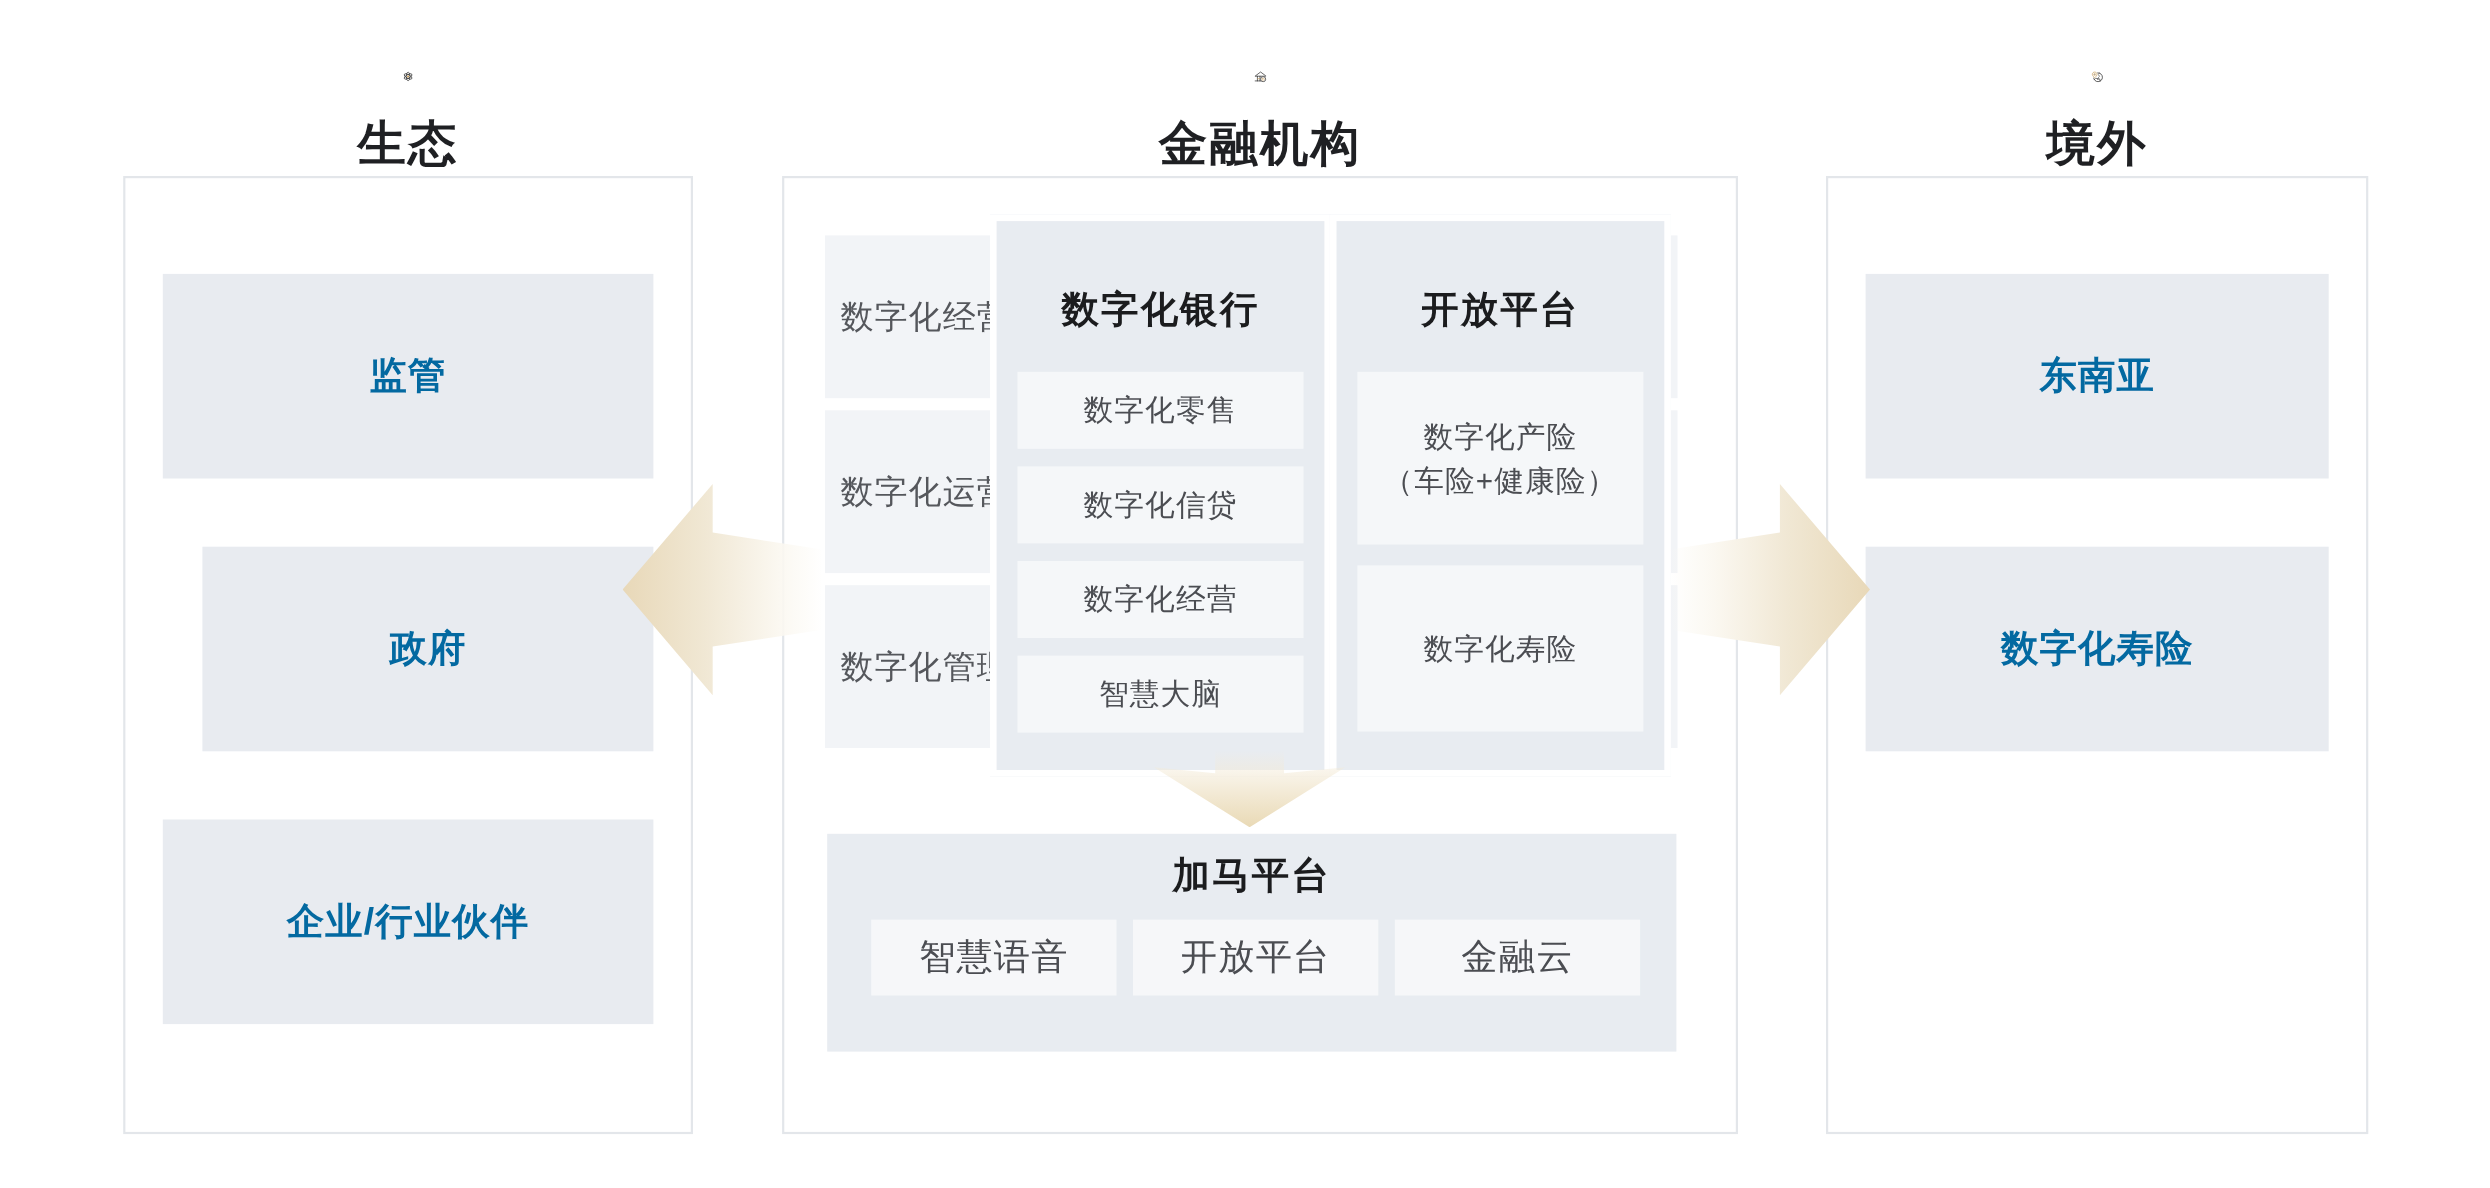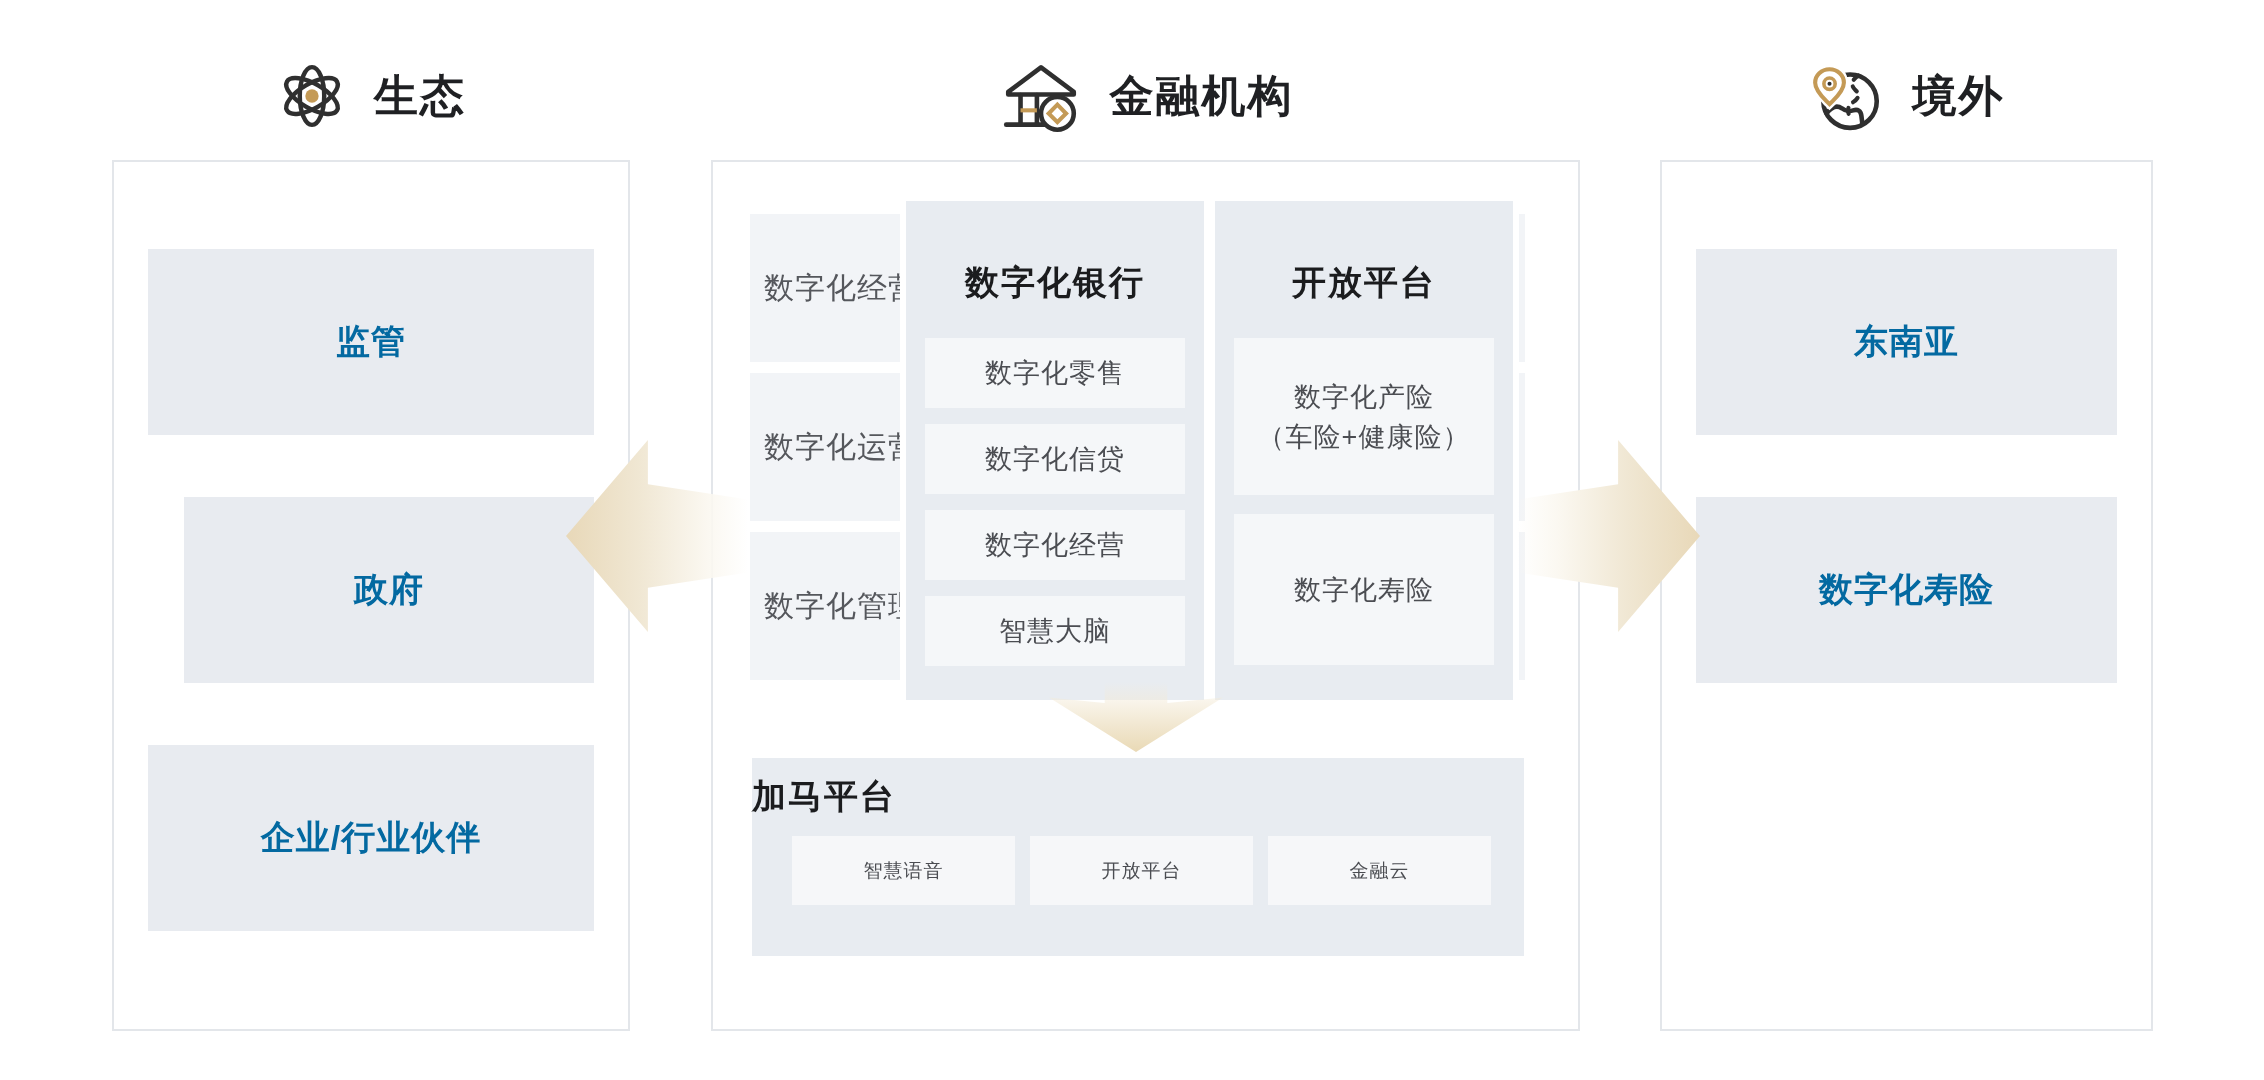--- a/index.html
+++ b/index.html
@@ -1,21 +1,21 @@
 <!DOCTYPE html>
 <html><head>
 <meta charset="utf-8">
 <style>
   html,body{margin:0;padding:0;background:#ffffff;}
   .stage{
     position:relative;width:2264px;height:1080px;background:#ffffff;overflow:hidden;
     font-family:"Liberation Sans","DejaVu Sans",sans-serif;color:#232427;
   }
   
-  .hdr{position:absolute;top:48px;height:96px;display:flex;align-items:center;justify-content:center;gap:26px;}
+  .hdr{position:absolute;top:64px;height:96px;display:flex;align-items:center;justify-content:center;gap:26px;flex-direction:column;}
   .hdr-label{font-size:44px;font-weight:700;color:#1f2023;letter-spacing:2px;}
   .hdr svg{display:block;}
   
   .panel{position:absolute;top:160px;height:871px;background:#ffffff;border:2px solid #e3e6ea;box-sizing:border-box;}
   
   .side-box{
     position:absolute;left:34px;right:34px;height:186px;background:#e8ebf0;
     display:flex;align-items:center;justify-content:center;
   }
   .side-box span{font-size:34px;font-weight:700;color:#0369a1;letter-spacing:1px;}
@@ -34,24 +34,24 @@
   .sub-box{
     margin:16px 19px 0 19px;height:70px;background:#f5f7f9;
     display:flex;flex-direction:column;align-items:center;justify-content:center;
   }
   .sub-box.first{margin-top:35px;}
   .sub-box.tall{height:157px;}
   .sub-box.tall2{height:151px;margin-top:19px;}
   .sub-box span{font-size:27px;color:#4b4d52;line-height:40px;letter-spacing:1px;}
   
   .platform{position:absolute;left:39px;top:596px;width:772px;height:198px;background:#e8ecf1;z-index:1;}
-  .platform-title{margin-top:17px;text-align:left;font-size:34px;line-height:42px;font-weight:700;color:#1b1c1e;letter-spacing:2px;}
+  .platform-title{margin-top:17px;text-align:center;font-size:34px;line-height:42px;font-weight:700;color:#1b1c1e;letter-spacing:2px;}
   .platform-row{position:absolute;left:40px;top:78px;display:flex;gap:15px;}
   .plat-box{width:223px;height:69px;background:#f6f7f9;display:flex;align-items:center;justify-content:center;}
-  .plat-box span{font-size:19px;color:#4b4d52;letter-spacing:1px;}
+  .plat-box span{font-size:33px;color:#4b4d52;letter-spacing:1px;}
   
   .arrow-left{
     position:absolute;left:566px;top:440px;width:182px;height:192px;z-index:5;
     background:linear-gradient(90deg,#e8d8b8 0%,#f0e7d3 40%,#fbf8f1 78%,rgba(255,255,255,0) 100%);
     clip-path:polygon(0 50%,45% 0,45% 23%,100% 31%,100% 69%,45% 77%,45% 100%);
   }
   .arrow-right{
     position:absolute;left:1518px;top:440px;width:182px;height:192px;z-index:5;
     background:linear-gradient(270deg,#e8d8b8 0%,#f0e7d3 40%,#fbf8f1 78%,rgba(255,255,255,0) 100%);
     clip-path:polygon(100% 50%,55% 0,55% 23%,0 31%,0 69%,55% 77%,55% 100%);

